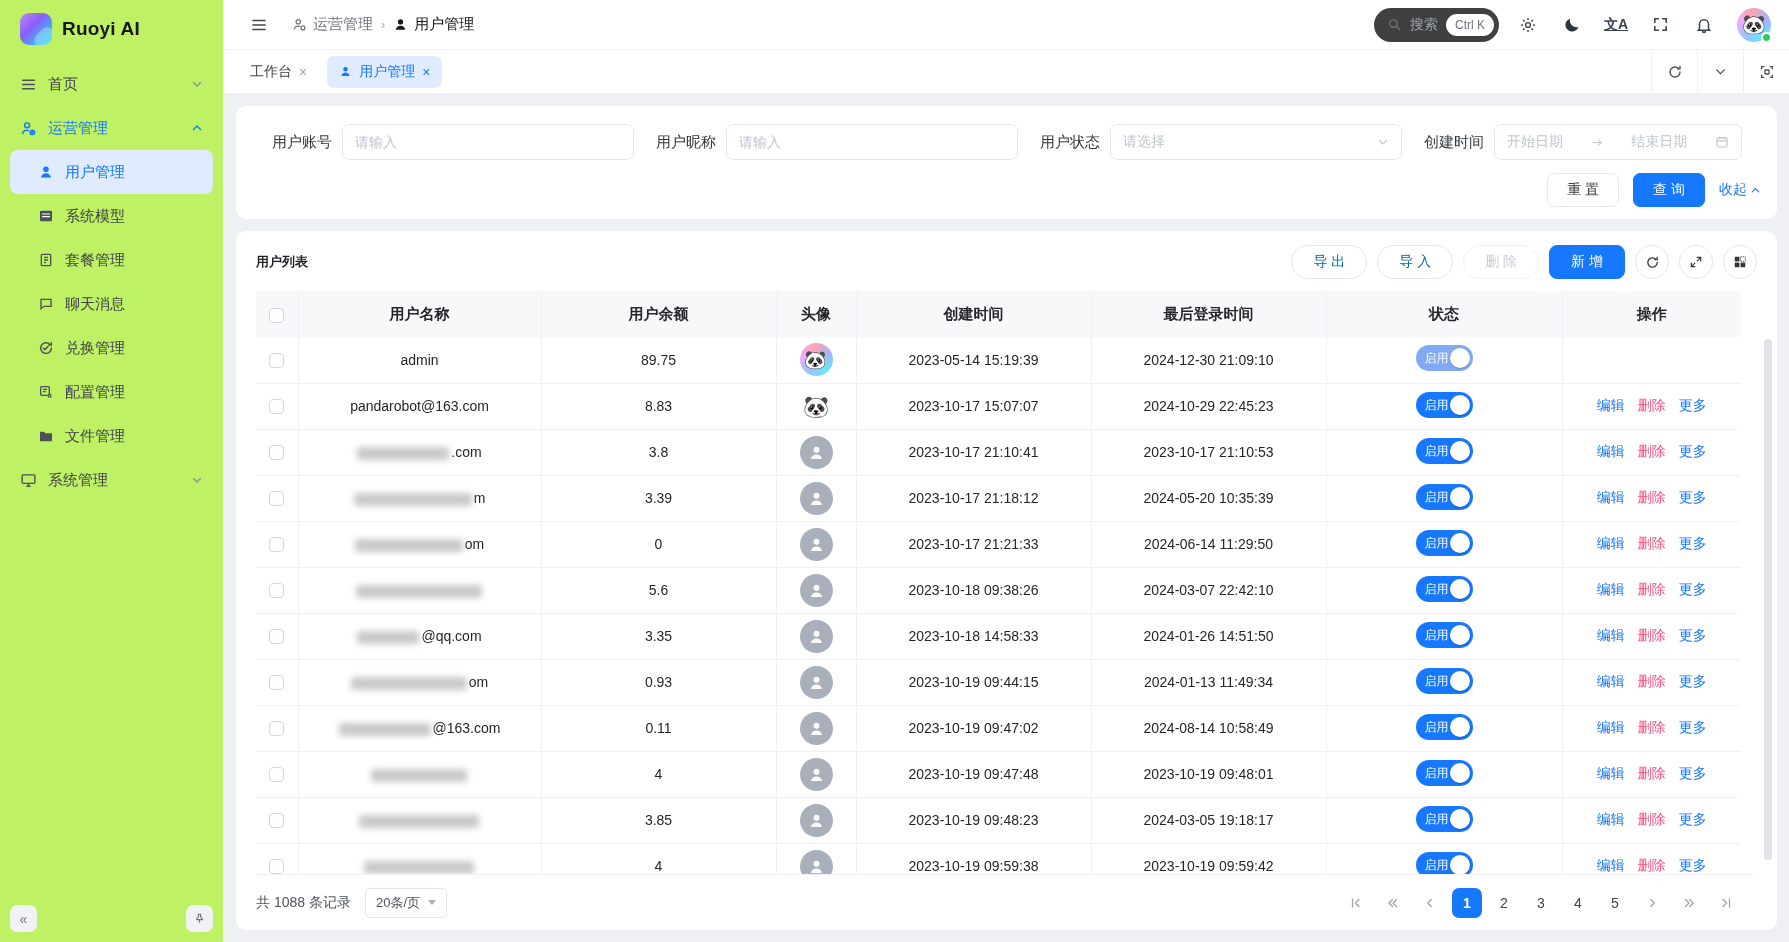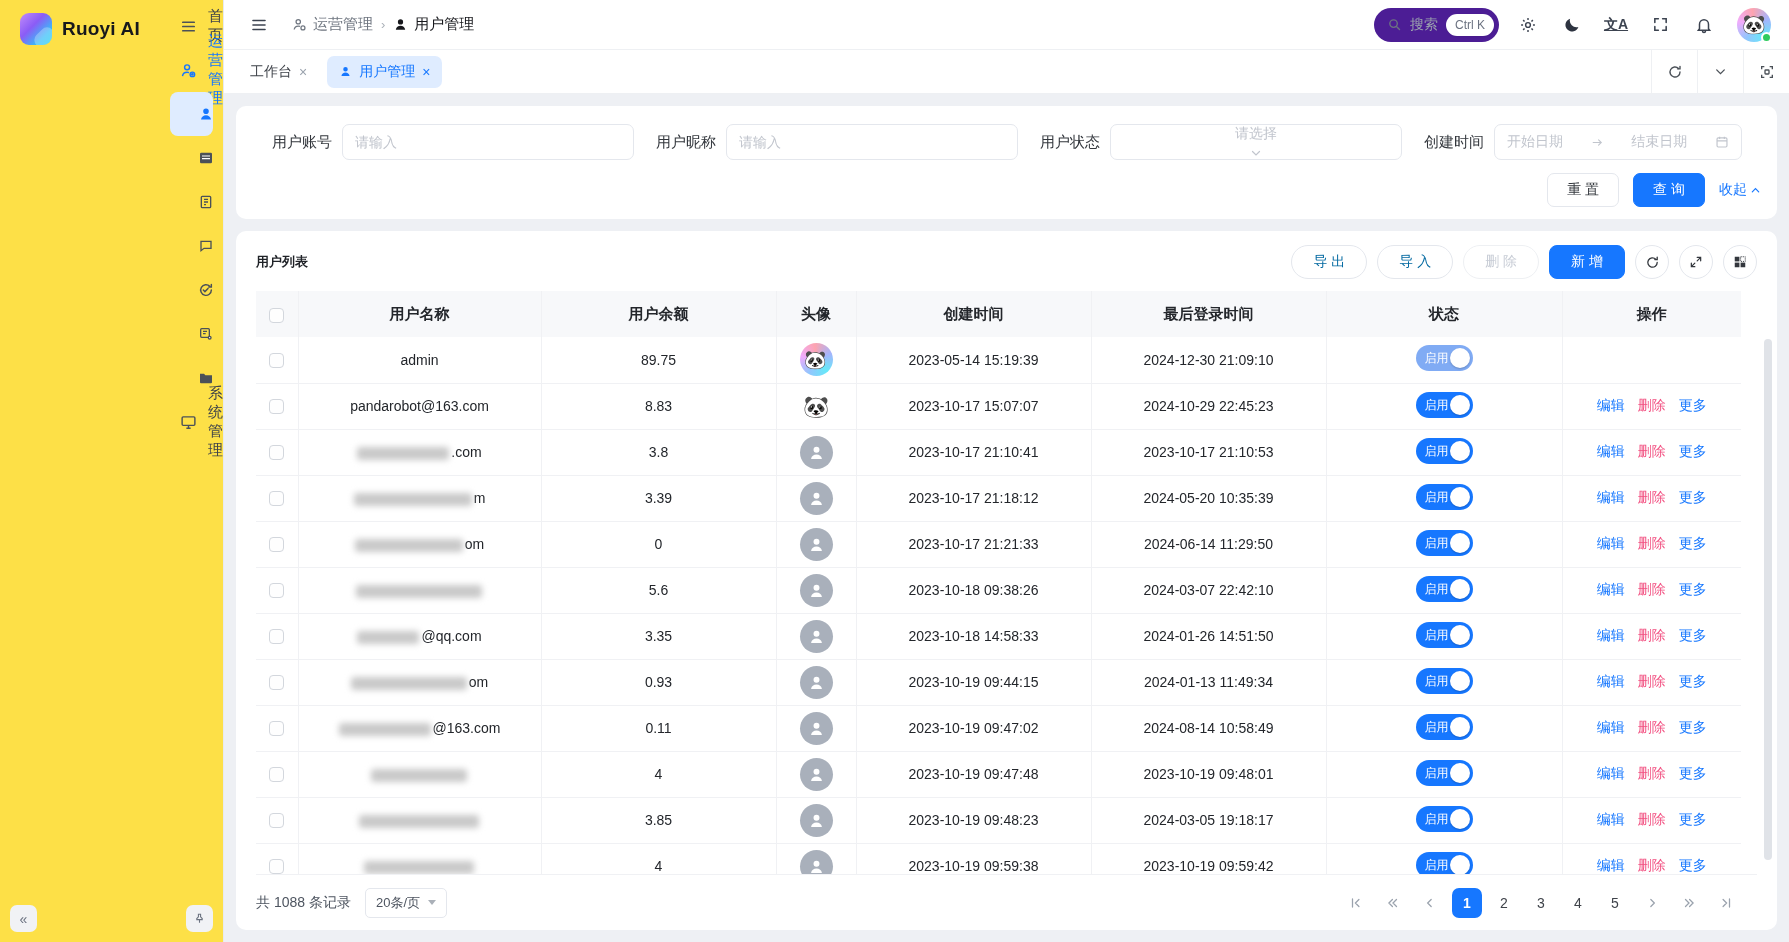--- a/index.html
+++ b/index.html
@@ -1,21 +1,21 @@
 <!DOCTYPE html>
 <html><head>
 <meta charset="utf-8">
 <style>
   * { margin:0; padding:0; box-sizing:border-box; }
   html,body { width:1789px; height:942px; overflow:hidden; }
   body { font-family:"Liberation Sans", sans-serif; display:flex; background:#eef0f4; color:#26282c; }
   svg { display:block; }
 
   
-  .sidebar { width:224px; background:#fde047; border-right:1px solid #e8eaee; display:flex; position:relative; flex:0 0 224px; }
+  .sidebar { width:224px; background:#bef264; border-right:1px solid #e8eaee; display:flex; flex-direction:column; position:relative; flex:0 0 224px; }
   .logo-row { height:58px; display:flex; align-items:center; padding:0 20px; gap:10px; }
   .logo-mark { width:32px; height:32px; border-radius:9px; background:linear-gradient(135deg,#c18cf9 0%,#8b5cf6 40%,#38bdf8 75%,#22d3ee 100%); position:relative; overflow:hidden; }
   .logo-mark:after { content:""; position:absolute; right:-6px; bottom:-6px; width:22px; height:22px; border-radius:7px; background:rgba(255,255,255,.28); transform:rotate(45deg); }
   .brand-name { font-size:19px; font-weight:bold; color:#17181c; letter-spacing:.2px; }
   .menu { padding:4px 10px; flex:1; overflow:hidden; }
   .m-item { height:44px; display:flex; align-items:center; gap:11px; padding:0 10px; font-size:15px; color:#3f434a; border-radius:8px; cursor:pointer; }
   .m-item .mi { width:17px; height:17px; color:#4b5158; flex:0 0 17px; }
   .m-item .chev { margin-left:auto; color:#8b9098; }
   .m-item.blue, .m-item.blue .mi, .m-item.blue .chev { color:#1677ff; }
   .sub { display:flex; flex-direction:column; }
@@ -29,21 +29,21 @@
   
   .main { flex:1; display:flex; flex-direction:column; min-width:0; }
 
   .topbar { height:50px; background:#fff; border-bottom:1px solid #eef0f3; display:flex; align-items:center; padding:0 18px 0 20px; gap:8px; }
   .icon-btn { width:30px; height:30px; display:flex; align-items:center; justify-content:center; color:#3c4350; cursor:pointer; border-radius:6px; }
   .crumbs { display:flex; align-items:center; gap:8px; margin-left:10px; font-size:15px; }
   .crumb { display:flex; align-items:center; gap:6px; color:#6f7680; }
   .crumb.current { color:#17181c; }
   .crumb-sep { color:#aab0b8; font-size:13px; }
   .top-right { margin-left:auto; display:flex; align-items:center; gap:14px; }
-  .search-pill { height:34px; background:#4c1d95; border-radius:17px; display:flex; align-items:center; gap:8px; padding:0 5px 0 13px; cursor:pointer; }
+  .search-pill { height:34px; background:#404040; border-radius:17px; display:flex; align-items:center; gap:8px; padding:0 5px 0 13px; cursor:pointer; }
   .search-pill .s-txt { color:#9aa2ad; font-size:14px; }
   .kbd { background:#fff; border-radius:13px; padding:4px 9px; font-size:12px; color:#6b7280; box-shadow:0 1px 2px rgba(0,0,0,.08); }
   .avatar-wrap { position:relative; width:34px; height:34px; margin-left:4px; cursor:pointer; }
   .avatar { width:34px; height:34px; border-radius:50%; background:conic-gradient(from 210deg,#93c5fd,#f0abfc,#fda4af,#a5b4fc,#67e8f9,#93c5fd); display:flex; align-items:center; justify-content:center; font-size:19px; overflow:hidden; }
   .dot { position:absolute; right:-1px; bottom:-1px; width:11px; height:11px; border-radius:50%; background:#2fcb5e; border:2px solid #fff; }
 
   .tabbar { height:44px; background:#fff; border-bottom:1px solid #eef0f3; display:flex; align-items:center; padding-left:14px; }
   .tab { height:32px; display:flex; align-items:center; gap:7px; padding:0 12px; font-size:14px; color:#3f434a; border-radius:7px; cursor:pointer; }
   .tab .x { color:#9aa2ad; font-size:14px; line-height:1; }
   .tab.active { background:#dfecff; color:#1677ff; margin-left:8px; }
@@ -56,21 +56,21 @@
   
   .card { background:#fff; border-radius:10px; }
   .filter-card { padding:18px 16px 12px 36px; }
   .f-row { display:flex; align-items:center; gap:22px; }
   .f-field { display:flex; align-items:center; gap:10px; }
   .f-label { font-size:15px; color:#33373d; white-space:nowrap; }
   .inp { height:36px; border:1px solid #e4e7ed; border-radius:7px; display:flex; align-items:center; padding:0 12px; font-size:14px; color:#c1c5cd; background:#fff; }
   .inp input { border:none; outline:none; width:100%; font-size:14px; font-family:inherit; color:#33373d; }
   .inp input::placeholder { color:#c1c5cd; }
   .w290 { width:292px; } .w255 { width:248px; }
-  .sel { justify-content:space-between; color:#c1c5cd; cursor:pointer;flex-direction:column; }
+  .sel { justify-content:space-between; color:#c1c5cd; cursor:pointer; }
   .range { gap:8px; color:#c1c5cd; justify-content:space-between; }
   .btn-row { display:flex; justify-content:flex-end; align-items:center; gap:14px; margin-top:13px; }
   .btn { height:34px; padding:0 19px; border-radius:7px; border:1px solid #e4e7ed; background:#fff; font-size:14px; color:#33373d; display:flex; align-items:center; cursor:pointer; font-family:inherit; }
   .btn.primary { background:#1677ff; border-color:#1677ff; color:#fff; }
   .link-collapse { color:#1677ff; font-size:14px; display:flex; align-items:center; gap:3px; cursor:pointer; }
 
   
   .table-card { flex:1; padding:14px 20px 0; display:flex; flex-direction:column; overflow:hidden; position:relative; }
   .t-head { display:flex; align-items:center; margin-bottom:12px; }
   .t-title { font-size:13px; font-weight:bold; color:#1f2227; }

